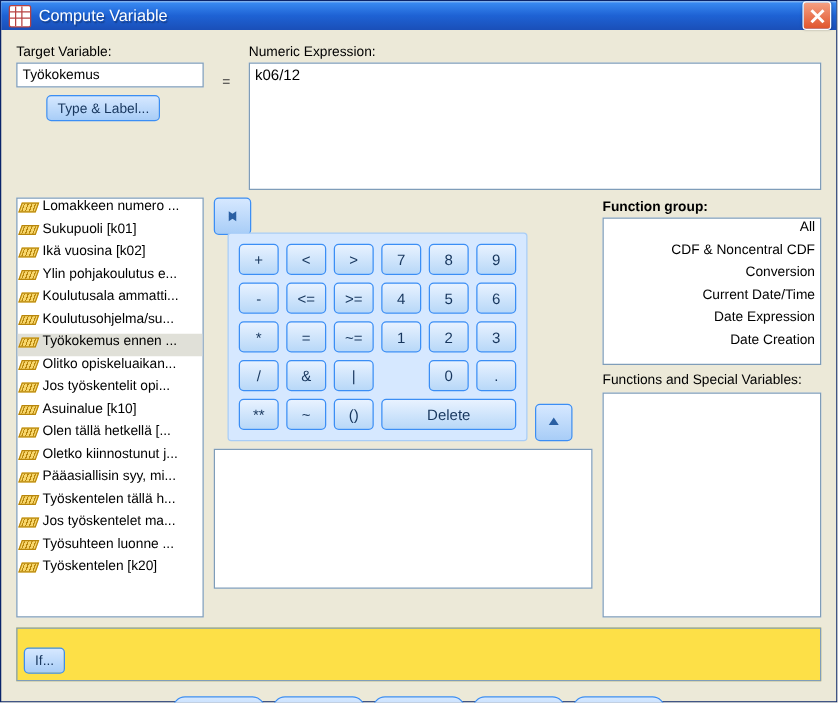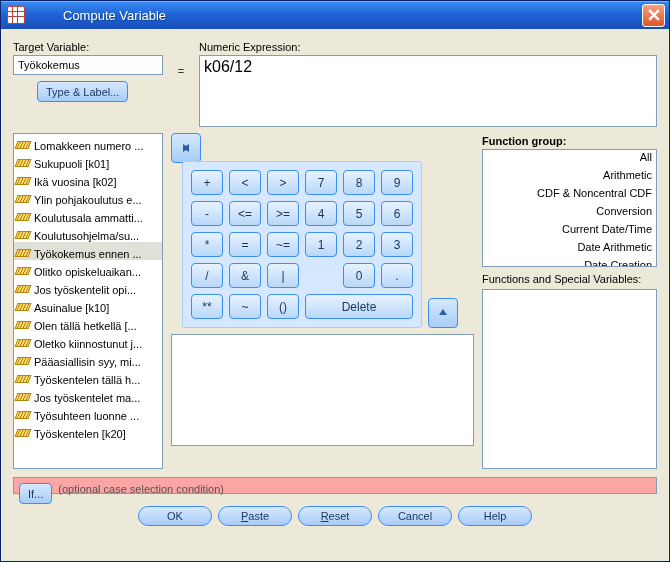--- a/index.html
+++ b/index.html
@@ -5,59 +5,59 @@
 html, body { margin:0; padding:0; font-family:"Segoe UI", Tahoma, Arial, sans-serif; font-size:11px; }
 .window { width:670px; height:562px; background:#ECE9D8; border:1px solid #0A246A; box-sizing:border-box; display:flex; flex-direction:column; position:relative; }
 .titlebar { height:28px; background:linear-gradient(to bottom, #3B8EF5 0%, #1E62D4 50%, #1A4FB8 100%); display:flex; align-items:center; color:#fff; font-size:13px; padding:0 4px; box-shadow:inset 0 1px 0 rgba(255,255,255,0.3); }
 .titlebar .app-icon { width:16px; height:16px; background:#fff; border:1px solid #B74242; border-radius:2px; margin:0 6px 0 2px; position:relative; display:flex; flex-wrap:wrap; overflow:hidden; }
 .titlebar .app-icon::before { content:""; position:absolute; inset:0; background:
   linear-gradient(#B74242 0 0) 4px 0/1px 100% no-repeat,
   linear-gradient(#B74242 0 0) 9px 0/1px 100% no-repeat,
   linear-gradient(#B74242 0 0) 0 4px/100% 1px no-repeat,
   linear-gradient(#B74242 0 0) 0 9px/100% 1px no-repeat;
 }
-.titlebar .title { flex:1; text-shadow:1px 1px 1px rgba(0,0,0,0.3);margin-left:32px; }
+.titlebar .title { flex:1; text-shadow:1px 1px 1px rgba(0,0,0,0.3); }
 .close-btn { width:21px; height:21px; background:linear-gradient(to bottom,#F5A083,#E0542C); border:1px solid #fff; border-radius:3px; display:flex; align-items:center; justify-content:center; color:#fff; font-weight:bold; box-shadow:0 0 2px rgba(0,0,0,0.3); }
 .close-btn svg { width:12px; height:12px; }
 .body { flex:1; padding:12px 12px 12px 12px; position:relative; box-sizing:border-box; }
 .row-top { display:flex; gap:6px; }
 .target-col { width:150px; display:flex; flex-direction:column; }
 .label { margin-bottom:2px; color:#000; }
 .field { background:#fff; border:1px solid #7F9DB9; height:20px; padding:2px 4px; box-sizing:border-box; font-size:11px; }
 .equals { width:24px; text-align:center; align-self:flex-start; margin-top:24px; color:#333; }
 .numexp-col { flex:1; display:flex; flex-direction:column; }
-.numexp-box { background:#fff; border:1px solid #7F9DB9; height:72px; padding:2px 4px; box-sizing:border-box; font-size:16px; }
+.numexp-box { background:#fff; border:1px solid #7F9DB9; height:102px; padding:2px 4px; box-sizing:border-box; font-size:12px; }
 .type-label-btn { margin-top:6px;margin-left:24px; }
 .btn { background:linear-gradient(to bottom,#D6E8FF,#A8CDF7); border:1px solid #3B8EF5; border-radius:4px; padding:3px 10px; font-size:11px; color:#17365D; cursor:default; display:inline-flex; align-items:center; justify-content:center; }
 .btn-small { padding:2px 8px; height:21px; box-sizing:border-box; }
 .mid { display:flex; margin-top:6px; gap:8px; }
 .var-list-wrap { width:150px; height:336px; background:#fff; border:1px solid #7F9DB9; overflow-y:scroll; box-sizing:border-box; }
 .var-list { list-style:none; margin:0; padding:0; }
-.var-list li { display:flex; align-items:flex-end; height:18px; padding:0 2px; white-space:nowrap; overflow:hidden; }
+.var-list li { display:flex; align-items:flex-start; height:18px; padding:0 2px; white-space:nowrap; overflow:hidden; }
 .var-list li.selected { background:#E0E0D8; }
 .ruler-icon { width:14px; height:14px; margin-right:4px; position:relative; flex:0 0 auto; }
 .ruler-icon::before { content:""; position:absolute; left:0; top:3px; width:14px; height:8px; background:#F7D66B; border:1px solid #B8860B; transform:skewX(-20deg); box-sizing:border-box; }
 .ruler-icon::after { content:""; position:absolute; left:2px; top:4px; width:10px; height:6px; background:repeating-linear-gradient(to right,#B8860B 0 1px, transparent 1px 3px); transform:skewX(-20deg); }
 .center-col { flex:1; display:flex; flex-direction:column; }
 .move-row { height:28px; display:flex; align-items:flex-start; }
 .move-btn { width:28px; height:28px; background:linear-gradient(to bottom,#D6E8FF,#A8CDF7); border:1px solid #3B8EF5; border-radius:4px; display:flex; align-items:center; justify-content:center; }
 .keypad-row { display:flex; align-items:flex-start; }
 .keypad-wrap { background:#D6E8FF; border:1px solid #A8CDF7; border-radius:3px; padding:8px; display:grid; grid-template-columns:repeat(6, 32px); grid-auto-rows:25px; gap:6px; margin-left:11px;}
 .keypad-wrap .kbtn { background:linear-gradient(to bottom,#E8F2FF,#B8D8F8); border:1px solid #3B8EF5; border-radius:4px; display:flex; align-items:center; justify-content:center; font-size:12px; color:#17365D; }
 .keypad-wrap .kbtn.wide3 { grid-column:span 3; }
 .right-col { width:175px; display:flex; flex-direction:column; }
 .fg-label { margin-top:2px;font-weight:bold; }
 .fg-list-wrap { background:#fff; border:1px solid #7F9DB9; height:118px; overflow-y:scroll; box-sizing:border-box;text-align:right; }
 .fg-list { list-style:none; margin:0; padding:0; }
 .fg-list li { height:16px; padding:1px 4px; white-space:nowrap; overflow:hidden; }
 .fsv-box { background:#fff; border:1px solid #7F9DB9; flex:1; margin-top:2px; min-height:170px; }
 .arrow-up { width:28px; height:28px; margin-left:6px; }
 .desc-box { background:#fff; border:1px solid #7F9DB9; height:110px; margin-top:6px; margin-left:0; margin-right:0; }
 .bottom { margin-top:8px; }
-.if-row { display:flex; align-items:flex-start; background:#fca5a5; border:1px solid #7F9DB9; padding:5px; height:17px; box-sizing:border-box; }
+.if-row { display:flex; align-items:flex-end; background:#fde047; border:1px solid #7F9DB9; padding:5px; height:43px; box-sizing:border-box; }
 .if-row .if-label { margin-left:6px; color:#555; }
 .dialog-btns { display:flex; justify-content:center; gap:6px; padding:12px 0 10px 0; }
 .dialog-btns .btn { min-width:52px; justify-content:center;border-radius:10px; }
 
 
 .var-list-wrap::-webkit-scrollbar, .fg-list-wrap::-webkit-scrollbar { width:16px; }
 .var-list-wrap::-webkit-scrollbar-track, .fg-list-wrap::-webkit-scrollbar-track { background:#EEF3FA; }
 .var-list-wrap::-webkit-scrollbar-thumb, .fg-list-wrap::-webkit-scrollbar-thumb { background:linear-gradient(to right,#CFE3FB,#B4D2F6); border:1px solid #6F9FDF; border-radius:2px; }
 .var-list-wrap::-webkit-scrollbar-button, .fg-list-wrap::-webkit-scrollbar-button { background:linear-gradient(to bottom,#E6F0FD,#C6DDF9); border:1px solid #6F9FDF; height:16px; }
 </style>
@@ -212,37 +212,35 @@
           </span>
         </div>
         <div class="desc-box"></div>
       </div>
 
       <div class="right-col">
         <span class="label fg-label">Function group:</span>
         <div class="fg-list-wrap">
           <ul class="fg-list" id="fg-list">
               <li>All</li>
-              <li>Arithmetic</li>
               <li>CDF &amp; Noncentral CDF</li>
               <li>Conversion</li>
               <li>Current Date/Time</li>
-              <li>Date Arithmetic</li>
+              <li>Date Expression</li>
               <li>Date Creation</li>
             </ul>
         </div>
         <span class="label" style="margin-top:6px;">Functions and Special Variables:</span>
         <div class="fsv-box"></div>
       </div>
     </div>
 
     <div class="bottom">
       <div class="if-row">
         <span class="btn btn-small">If...</span>
-        <span class="if-label">(optional case selection condition)</span>
       </div>
     </div>
 
     <div class="dialog-btns">
       <span class="btn">OK</span>
       <span class="btn"><span style="text-decoration:underline">P</span>aste</span>
       <span class="btn"><span style="text-decoration:underline">R</span>eset</span>
       <span class="btn">Cancel</span>
       <span class="btn">Help</span>
     </div>

